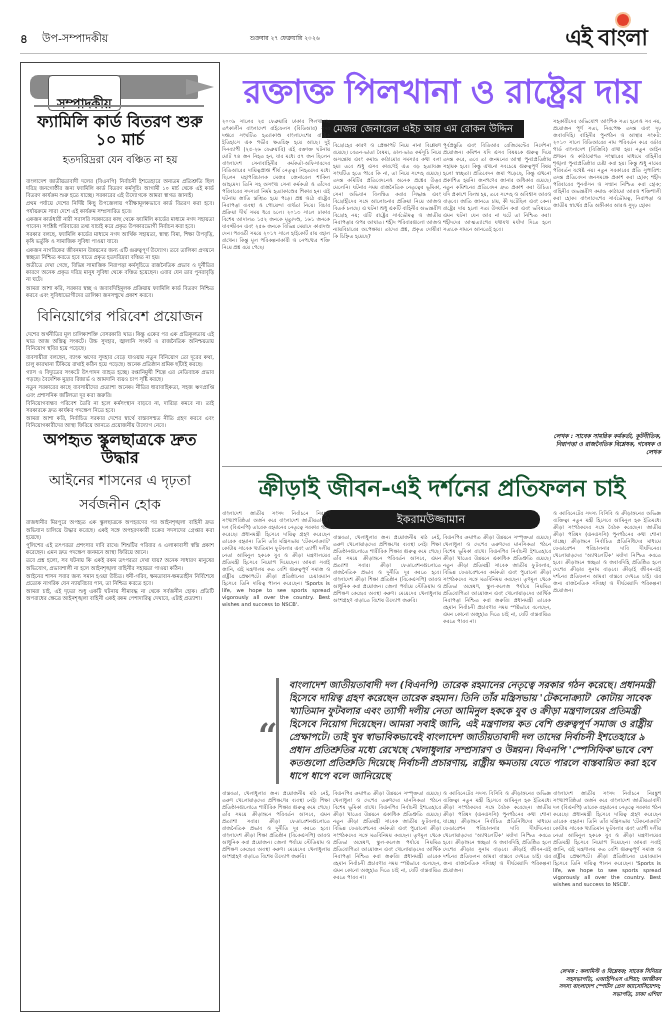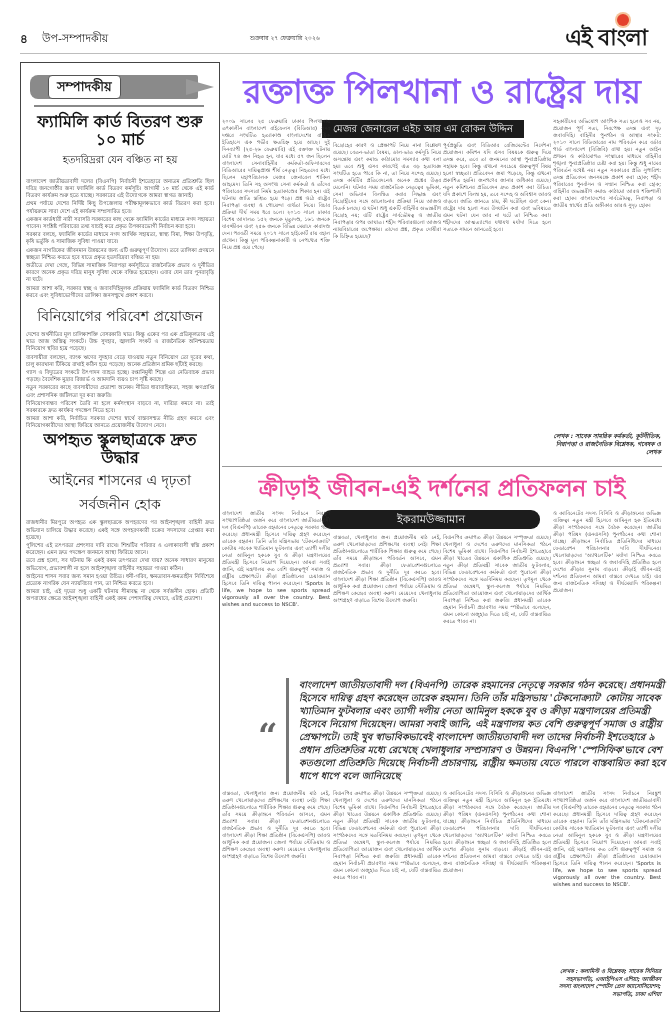--- a/index.html
+++ b/index.html
@@ -11,45 +11,45 @@
   .section-name { position: absolute; left: 22px; top: 6px; font-size: 11px; }
   .date-line { position: absolute; left: 230px; top: 9px; font-size: 6px; color: #333; }
   .logo { position: absolute; right: 0; top: -4px; font-size: 22px; font-weight: bold; font-family: "DejaVu Serif", serif; letter-spacing: -1px; }
   .logo-sun { position: absolute; right: 18px; top: -10px; width: 12px; height: 12px; border-radius: 50%; background: #e4412d; box-shadow: 0 0 0 2px #f5c39a; }
 
   
   .left-col { position: absolute; left: 20px; top: 62px; width: 200px; height: 950px; border: 1px solid #444; padding: 4px 5px; overflow: hidden; }
   .editorial-banner { position: relative; height: 44px; }
   .pen-body { position: absolute; left: 4px; top: 8px; width: 168px; height: 24px; background: #8a8a8a; border-radius: 8px 2px 2px 8px; }
   .pen-nib { position: absolute; left: 160px; top: 12px; width: 0; height: 0; border-top: 8px solid transparent; border-bottom: 8px solid transparent; border-left: 28px solid #9a9a9a; }
-  .editorial-label { position: absolute; left: 22px; top: 8px; height: 24px; padding: 0 8px; background: #fff; border: 1px solid #555; font-size: 13px; font-weight: bold; line-height: 22px; border-radius: 4px; }
+  .editorial-label { position: absolute; left: 22px; top: 8px; height: 24px; padding: 17px 8px; background: #fff; border: 1px solid #555; font-size: 13px; font-weight: bold; line-height: 22px; border-radius: 4px; }
   .editorial-underline { position: absolute; left: 8px; top: 38px; width: 170px; height: 2px; background: #888; }
   .ed-head { text-align: center; font-weight: bold; color: #111; line-height: 1.15; }
   .ed-h1 { font-size: 16px; margin-top: 2px; }
   .ed-sub { text-align: center; font-size: 10px; margin: 2px 0 9px; }
   .body-txt { font-size: 5.3px; line-height: 7.2px; text-align: justify; color: #333; }
   .body-txt p { margin-bottom: 1px; }
   .ed-block2 { margin-top: 6px; }
   .ed-h2 { font-size: 18px; font-weight: normal; }
   .ed-sub2 { font-size: 14px; text-align: center; margin: 2px 0; font-weight: normal; }
   .ed-h3 { font-size: 16px; font-weight: bold; }
 
   
   .art1-title { position: absolute; left: 222px; top: 66px; width: 440px; font-size: 33px; text-align: center; font-weight: bold; color: #8b5cf6; letter-spacing: -0.5px; white-space: nowrap; }
   .byline-bar { position: absolute; left: 322px; top: 120px; width: 202px; height: 18px; background: #1c1c1c; color: #fff; font-size: 10px; text-align: center; line-height: 18px; }
   .art1-col { position: absolute; width: 108px; font-size: 5.2px; line-height: 7px; text-align: justify; color: #333; overflow: hidden; }
   .art1-author { position: absolute; left: 553px; top: 432px; width: 108px; font-size: 6px; font-weight: bold; font-style: italic; text-align: right; line-height: 8px; }
 
   .divider-h { position: absolute; left: 222px; top: 466px; width: 440px; height: 1px; background: #999; }
 
-  .art2-title { position: absolute; left: 222px; top: 470px; width: 440px; font-size: 23px; text-align: center; font-weight: bold; color: #ec4899; white-space: nowrap; }
+  .art2-title { position: absolute; left: 222px; top: 470px; width: 440px; font-size: 23px; text-align: center; font-weight: bold; color: #14532d; white-space: nowrap; }
   .byline-bar2 { position: absolute; left: 322px; top: 510px; width: 218px; height: 19px; background: #1c1c1c; color: #fff; font-size: 11px; text-align: center; line-height: 19px; border-radius: 9px; }
   .art2-col { position: absolute; width: 108px; font-size: 5.2px; line-height: 7px; text-align: justify; color: #333; overflow: hidden; }
 
-  .pull-quote { position: absolute; left: 286px; top: 678px; width: 380px; height: 106px; border-left: 3px solid #777; padding-left: 10px; font-size: 9.5px; line-height: 13px; font-style: italic; font-weight: bold; color: #333; }
+  .pull-quote { position: absolute; left: 276px; top: 678px; width: 380px; height: 106px; border-left: 3px solid #777; padding-left: 10px; font-size: 9.5px; line-height: 13px; font-style: italic; font-weight: bold; color: #333; }
   .quote-mark { position: absolute; left: 258px; top: 718px; font-size: 34px; color: #666; font-weight: bold; font-family: "DejaVu Serif", serif; line-height: 1; }
   .art2-author { position: absolute; left: 553px; top: 968px; width: 108px; font-size: 5.5px; font-weight: bold; font-style: italic; text-align: right; line-height: 7.5px; }
 </style>
 </head>
 <body>
 
 <div class="header">
   <span class="page-num">৪</span>
   <span class="section-name">উপ-সম্পাদকীয়</span>
   <span class="date-line">শুক্রবার ২৭ ফেব্রুয়ারি ২০২৬</span>

